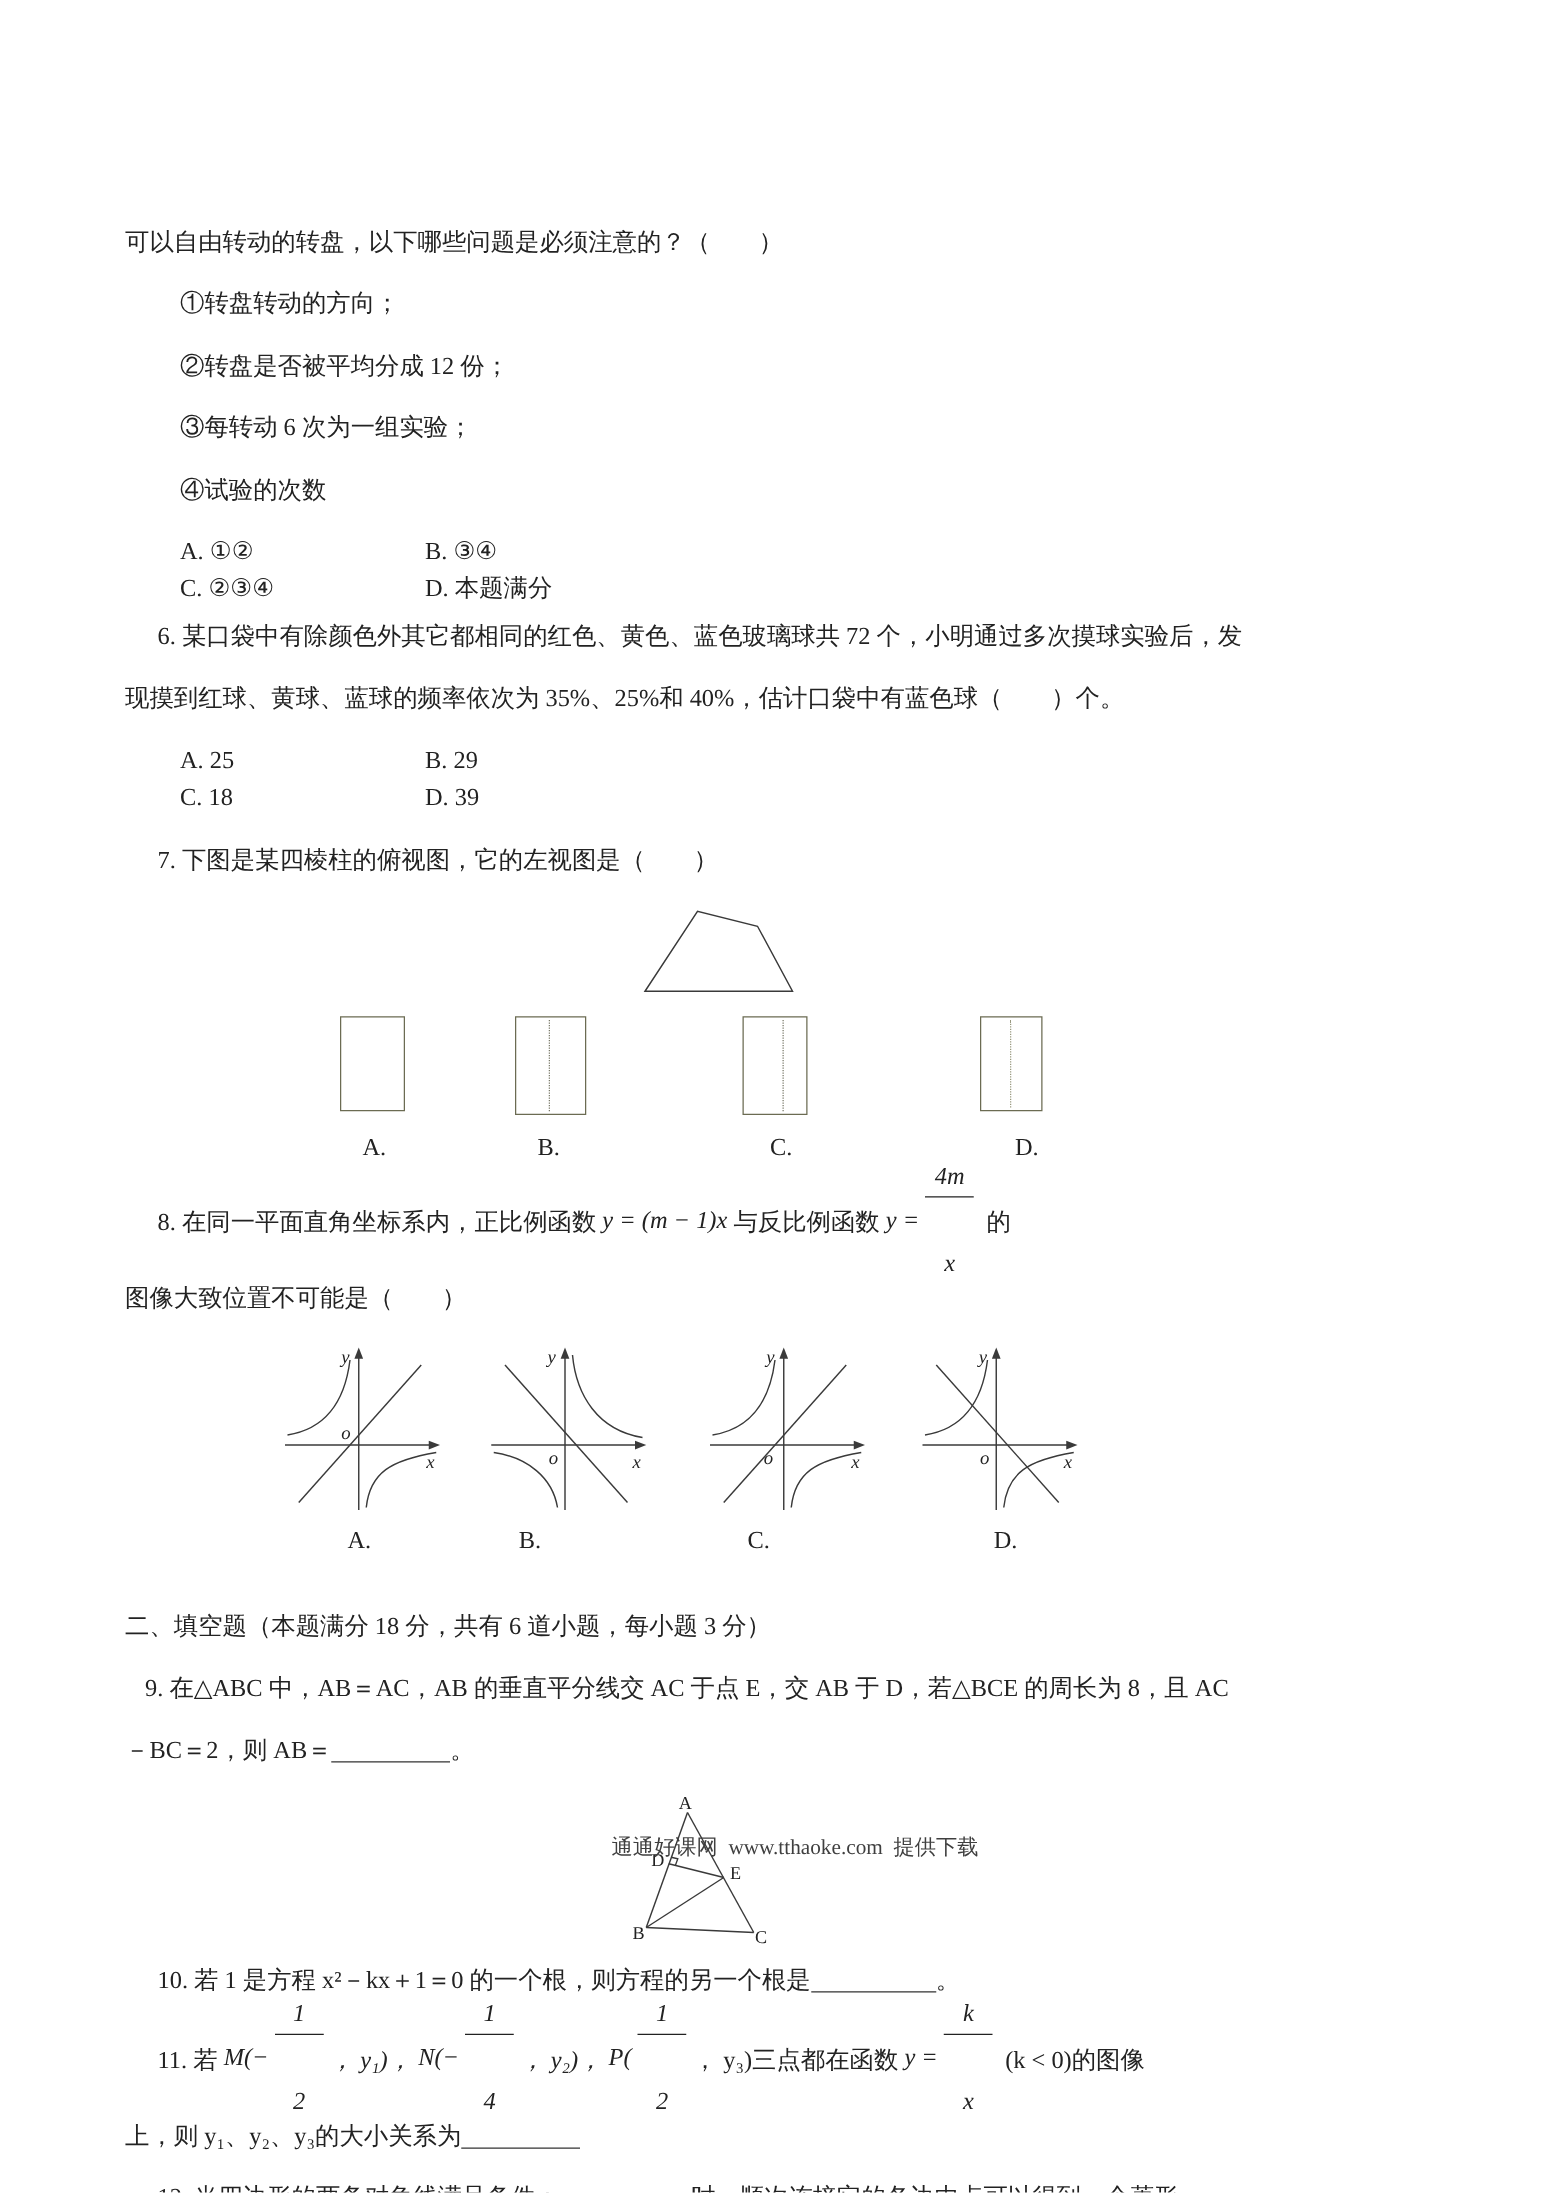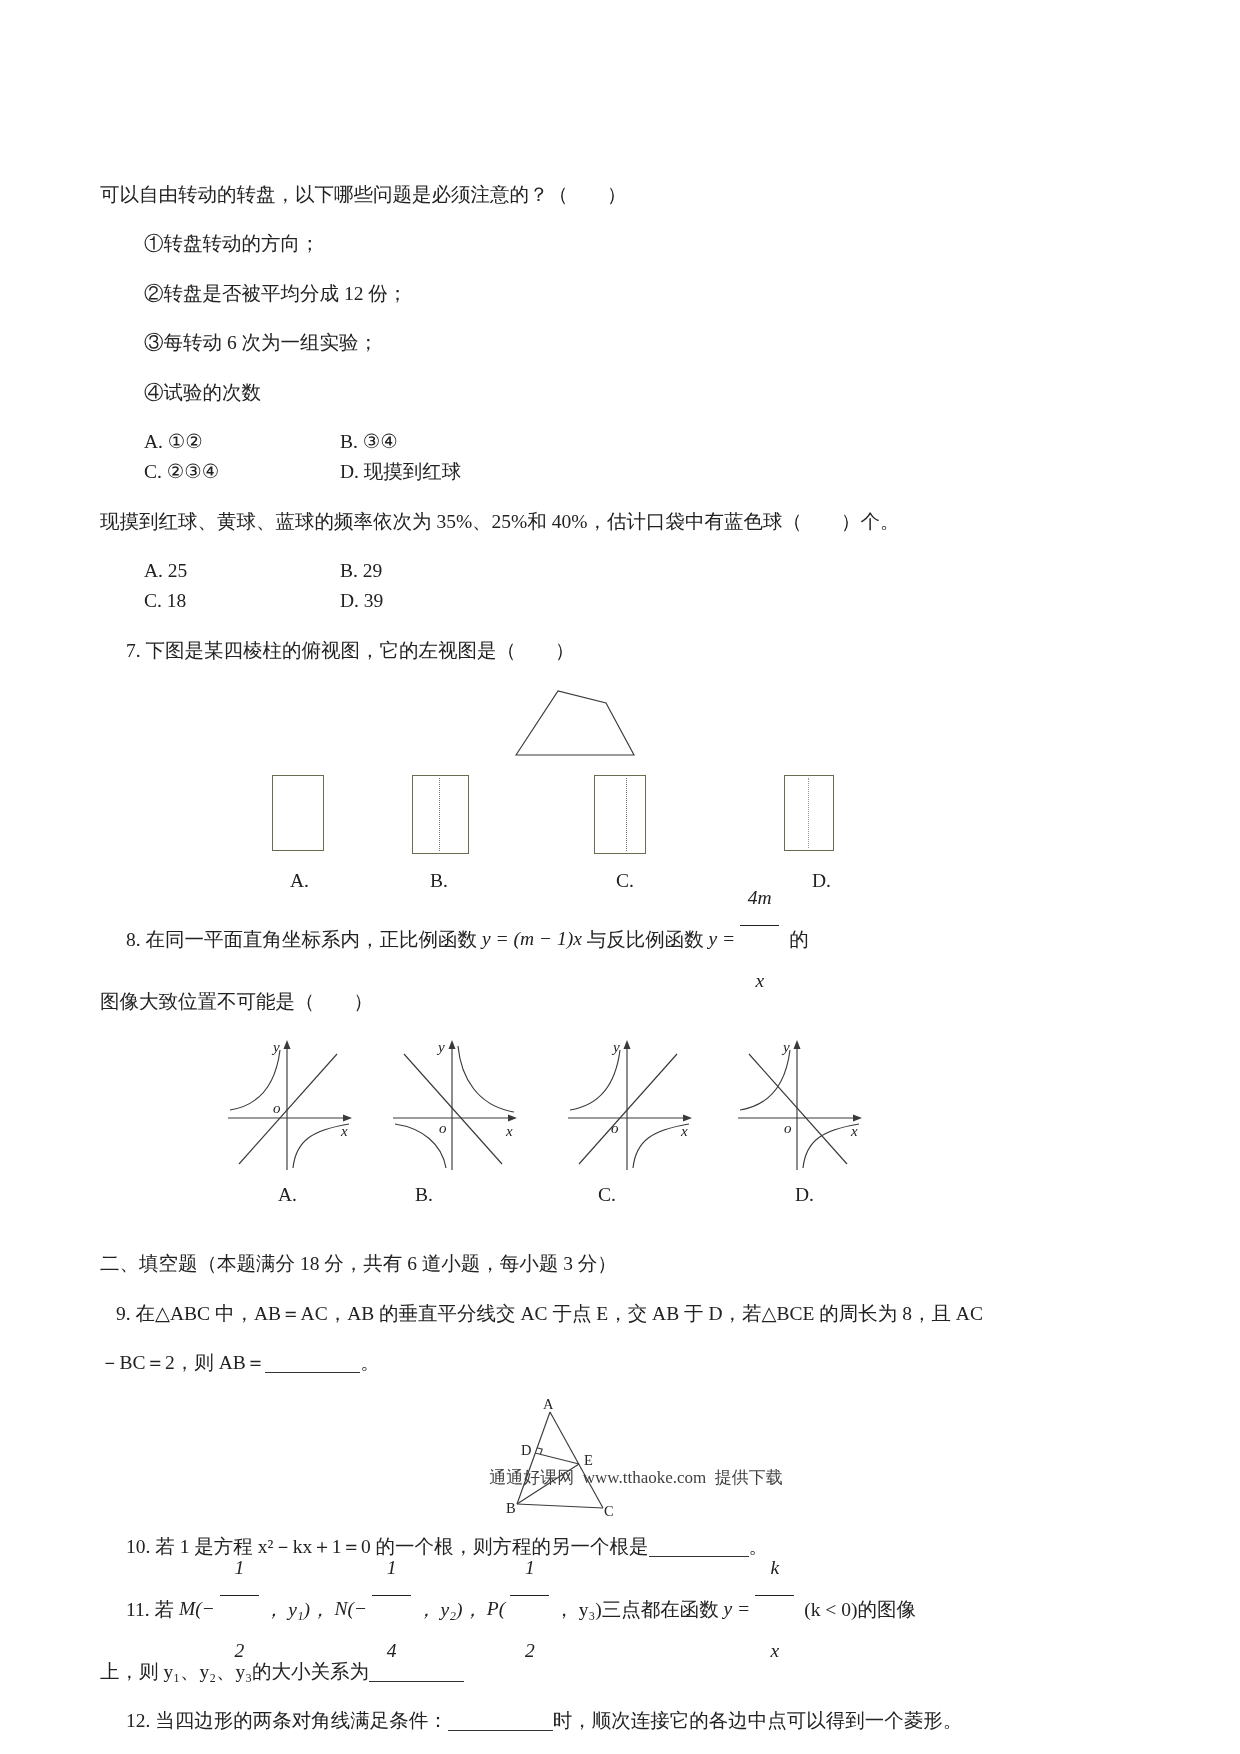--- a/index.html
+++ b/index.html
@@ -7,21 +7,21 @@
   .page{position:relative;width:1240px;height:1754px;background:#fff;overflow:hidden;}
   .content{position:absolute;left:100px;top:160px;width:1045px;font-size:19.5px;}
   .line{line-height:30px;white-space:pre-wrap;}
   .indent1{padding-left:44px;}
   .qindent{padding-left:26px;}
   .opt-row{padding-left:44px;line-height:30px;display:flex;}
   .opt-col1{width:196px;}
   .mrow{display:flex;align-items:center;height:56px;white-space:pre-wrap;}
   .math{font-style:italic;text-align:right;}
   .frac{display:inline-block;vertical-align:middle;text-align:center;line-height:1.1;margin:0 5px;font-style:italic;}
-  .frac .fnum{display:block;border-bottom:1.4px solid #222;padding:0 5px 17px;}
+  .frac .fnum{display:block;border-bottom:1.4px solid #222;padding:0 5px 4px;}
   .frac .fden{display:block;padding-top:1px;}
   .blank{display:inline-block;border-bottom:1.1px solid #333;height:20px;vertical-align:-4px;}
   .b95{width:95px}.b100{width:100px}.b105{width:105px}
   .figrow{position:relative;}
   .trap-wrap{margin-left:412px;margin-top:6px;width:126px;height:76px;}
   .rects{height:78px;margin-top:14px;}
   .rect-fig{position:absolute;top:0;border:1.2px solid #6b6b52;background:#fff;}
   .dotline{position:absolute;top:2px;bottom:2px;border-left:1.3px dotted #787868;}
   .labelrow{position:relative;height:28px;margin-top:14px;line-height:28px;}
   .figlabel{position:absolute;top:0;}
@@ -50,23 +50,24 @@
     <p class="line indent1">①转盘转动的方向；</p>
     <p class="line indent1">②转盘是否被平均分成 12 份；</p>
     <p class="line indent1">③每转动 6 次为一组实验；</p>
     <p class="line indent1">④试验的次数</p>
     <div class="opt-row">
       <span class="opt-col1">A. ①②</span>
       <span>B. ③④</span>
     </div>
     <div class="opt-row">
       <span class="opt-col1">C. ②③④</span>
-      <span>D. 现摸到红球</span>
-    </div>
-
+      <span>D. 本题满分</span>
+    </div>
+
+    <p class="line qindent" style="margin-top:8px;">6. 某口袋中有除颜色外其它都相同的红色、黄色、蓝色玻璃球共 72 个，小明通过多次摸球实验后，发</p>
     <p class="line">现摸到红球、黄球、蓝球的频率依次为 35%、25%和 40%，估计口袋中有蓝色球（　　）个。</p>
     <div class="opt-row">
       <span class="opt-col1">A. 25</span>
       <span>B. 29</span>
     </div>
     <div class="opt-row">
       <span class="opt-col1">C. 18</span>
       <span>D. 39</span>
     </div>
 

